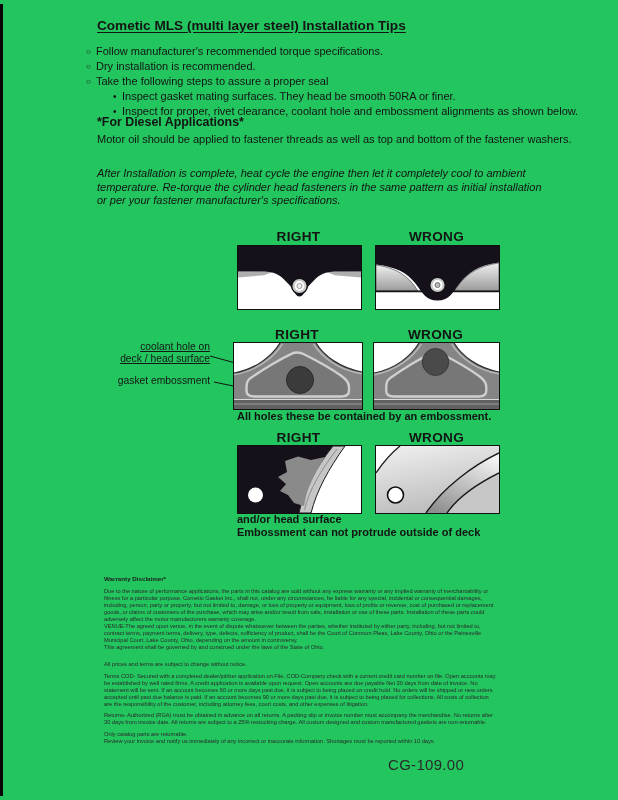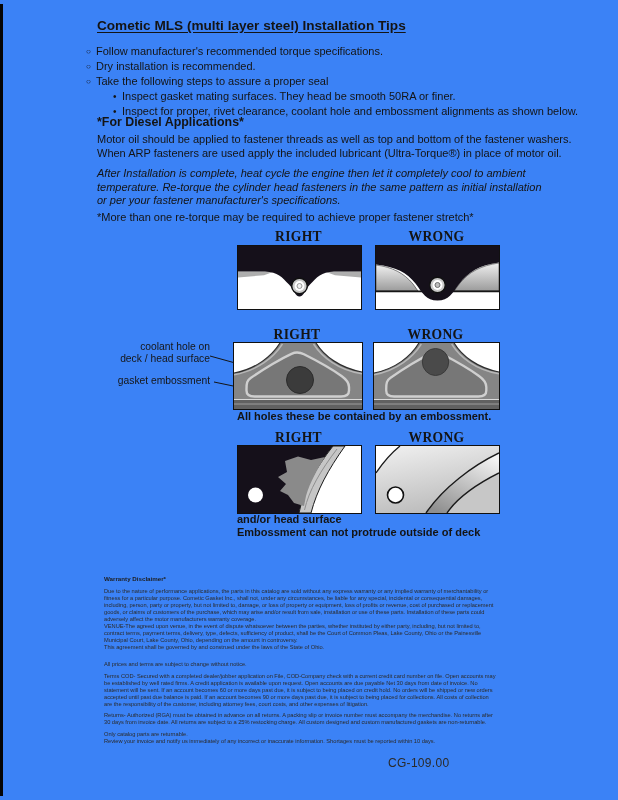--- a/index.html
+++ b/index.html
@@ -1,43 +1,43 @@
 <!DOCTYPE html>
 <html><head>
 <meta charset="utf-8">
 <style>
   html,body{margin:0;padding:0;background:#fff;}
-  .page{position:relative;width:618px;height:800px;background:#3b82f6;overflow:hidden;
+  .page{position:relative;width:618px;height:800px;background:#22c55e;overflow:hidden;
         font-family:"Liberation Sans",sans-serif;color:#141414;}
   .abs{position:absolute;}
   .edge-line{left:0;top:4px;width:2.5px;height:792px;background:#050505;}
   .doc-title{left:97px;top:18px;font-size:13.6px;font-weight:700;text-decoration:underline;
              text-underline-offset:2px;white-space:nowrap;}
   .bullets{left:86px;top:44px;font-size:11px;line-height:15px;}
   .b-row{display:flex;white-space:nowrap;}
   .b-row.sub{margin-left:27px;}
   .b-mark{width:10px;flex:0 0 10px;font-size:8px;line-height:15px;}
   .b-row.sub .b-mark{font-size:10px;width:9px;flex-basis:9px;}
   .section-head{left:97px;top:115px;font-size:12.4px;font-weight:700;white-space:nowrap;}
   .para{font-size:11px;line-height:13.6px;}
   .para div{white-space:nowrap;}
   .p1{left:97px;top:133px;}
   .p2{left:97px;top:167px;font-style:italic;}
   .note{left:97px;top:211px;font-size:11px;white-space:nowrap;}
-  .dlabel{width:123px;text-align:center;font-size:13.6px;font-weight:700;letter-spacing:.3px;font-family:Liberation Serif, serif;}
+  .dlabel{width:123px;text-align:center;font-size:13.6px;font-weight:700;letter-spacing:.3px;}
   .panel{border:1.8px solid #101010;background:#fff;}
   .panel svg{display:block;width:100%;height:100%;}
   .caption{font-size:11px;font-weight:700;line-height:12.6px;}
   .caption div{white-space:nowrap;}
   .ann{font-size:10.3px;line-height:11.5px;text-align:right;color:#161616;}
   .ann div{white-space:nowrap;}
   .legal{font-size:5.7px;line-height:7.1px;color:#2b2b2b;letter-spacing:-.02px;}
   .legal div{white-space:nowrap;}
   .legal-head{font-size:6.2px;font-weight:700;color:#1d1d1d;white-space:nowrap;}
-  .footer-code{left:388px;top:756px;font-size:12px;color:#2a2a2a;letter-spacing:.3px;}
+  .footer-code{left:388px;top:756px;font-size:15px;color:#2a2a2a;letter-spacing:.3px;}
 </style>
 </head>
 <body>
 
 <div class="page">
 
   <div class="abs edge-line"></div>
 
   <div class="abs doc-title">Cometic MLS (multi layer steel) Installation Tips</div>
 
@@ -60,28 +60,26 @@
     </div>
     <div class="b-row sub">
       <span class="b-mark">•</span>
       <span>Inspect for proper, rivet clearance, coolant hole and embossment alignments as shown below.</span>
     </div>
   </div>
 
   <div class="abs section-head">*For Diesel Applications*</div>
   <div class="abs para p1">
       <div>Motor oil should be applied to fastener threads as well as top and bottom of the fastener washers.</div>
-      <div>When ARP fasteners are used apply the included lubricant (Ultra-Torque®) in place of motor oil.</div>
     </div>
   <div class="abs para p2">
       <div>After Installation is complete, heat cycle the engine then let it completely cool to ambient</div>
       <div>temperature. Re-torque the cylinder head fasteners in the same pattern as initial installation</div>
       <div>or per your fastener manufacturer's specifications.</div>
     </div>
-  <div class="abs note">*More than one re-torque may be required to achieve proper fastener stretch*</div>
 
   <div class="abs dlabel" style="left:237px;top:229px;">RIGHT</div>
   <div class="abs dlabel" style="left:375px;top:229px;">WRONG</div>
 
   <div class="abs panel" style="left:237px;top:245px;width:123px;height:63px;">
     <svg viewBox="0 0 123 63" preserveAspectRatio="none">
       <rect width="123" height="63" fill="#ffffff"></rect>
       <path d="M0,25.6 L37,25.3 L26,29.2 L0,31.6 Z" fill="#aeaeae"></path>
       <path d="M123,25.6 L86,25.3 L97,29.2 L123,31.6 Z" fill="#aeaeae"></path>
       <path d="M0,0 H123 V25.4 L96,25.4 C83,26 79,31 72,38.5 C67,44 65.5,50.5 61.5,50.5 C57.5,50.5 56,44 51,38.5 C44,31 40,26 27,25.4 L0,25.4 Z" fill="#15101a"></path>
@@ -111,21 +109,21 @@
         <circle cx="61.5" cy="39" r="4.9" fill="#ffffff"></circle>
         <circle cx="61.5" cy="39" r="2.5" fill="#bdbdbd" stroke="#6e6e6e" stroke-width="1"></circle>
       </g>
     </svg>
   </div>
 
 
   <div class="abs dlabel" style="left:233px;top:327px;width:128px;">RIGHT</div>
   <div class="abs dlabel" style="left:373px;top:327px;width:125px;">WRONG</div>
 
-  <div class="abs ann" style="left:100px;top:341px;width:110px;">
+  <div class="abs ann" style="left:100px;top:341px;width:110px;text-decoration:underline;">
       <div>coolant hole on</div>
       <div>deck / head surface</div>
     </div>
   <div class="abs ann" style="left:100px;top:375px;width:110px;">
     <div>gasket embossment</div>
   </div>
 
   <svg class="abs" style="left:205px;top:345px;" width="100" height="55">
     <line x1="5" y1="11" x2="88" y2="34" stroke="#141414" stroke-width="1"></line>
     <line x1="9" y1="37" x2="57" y2="47" stroke="#141414" stroke-width="1"></line>

